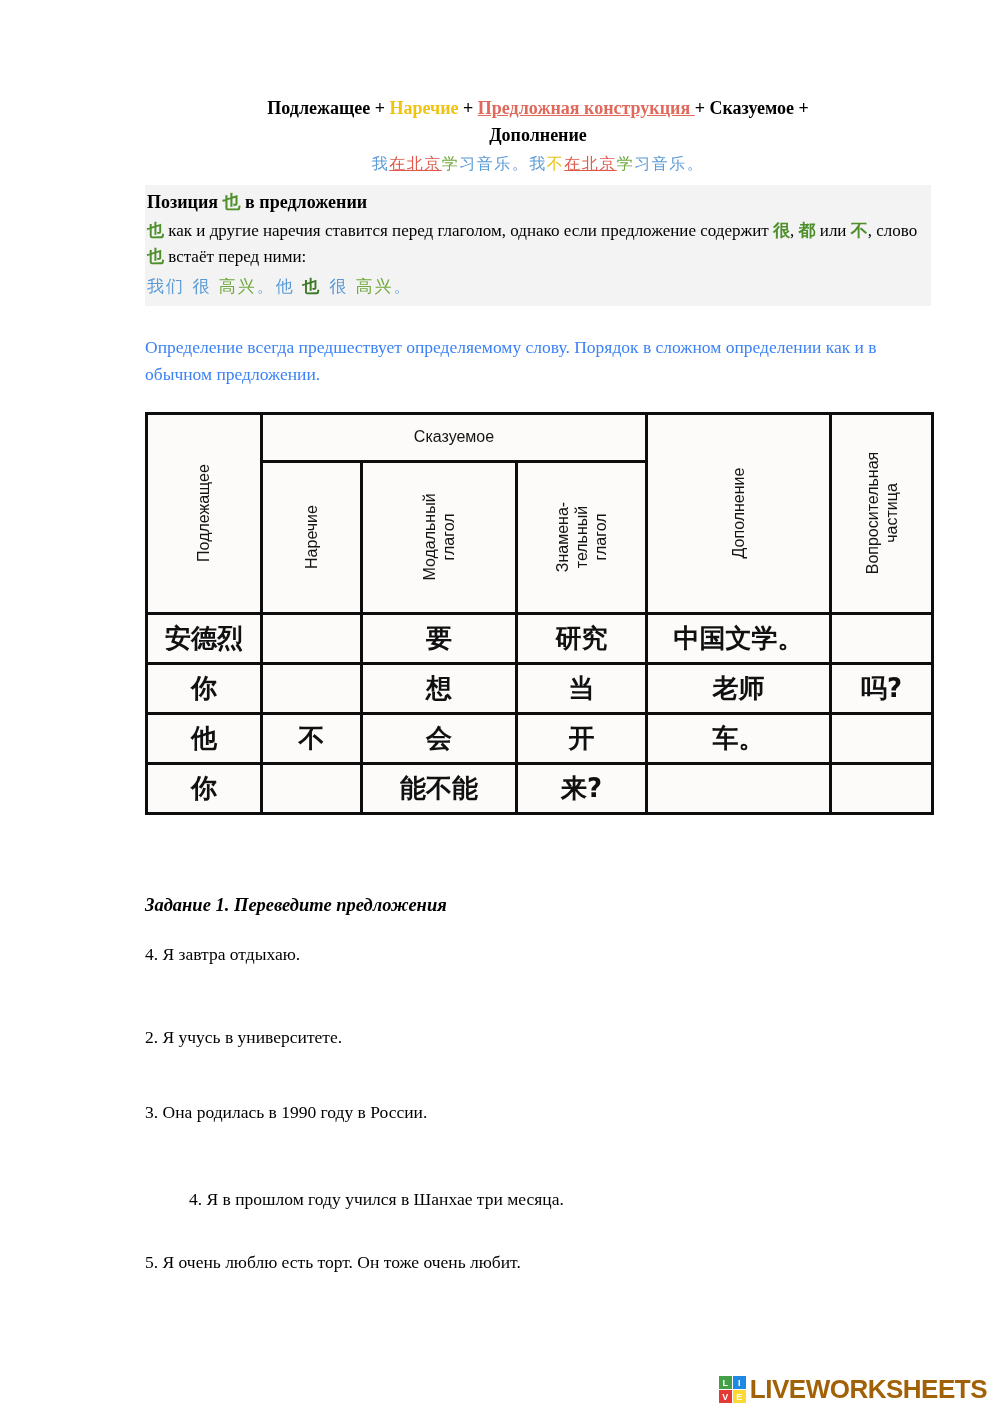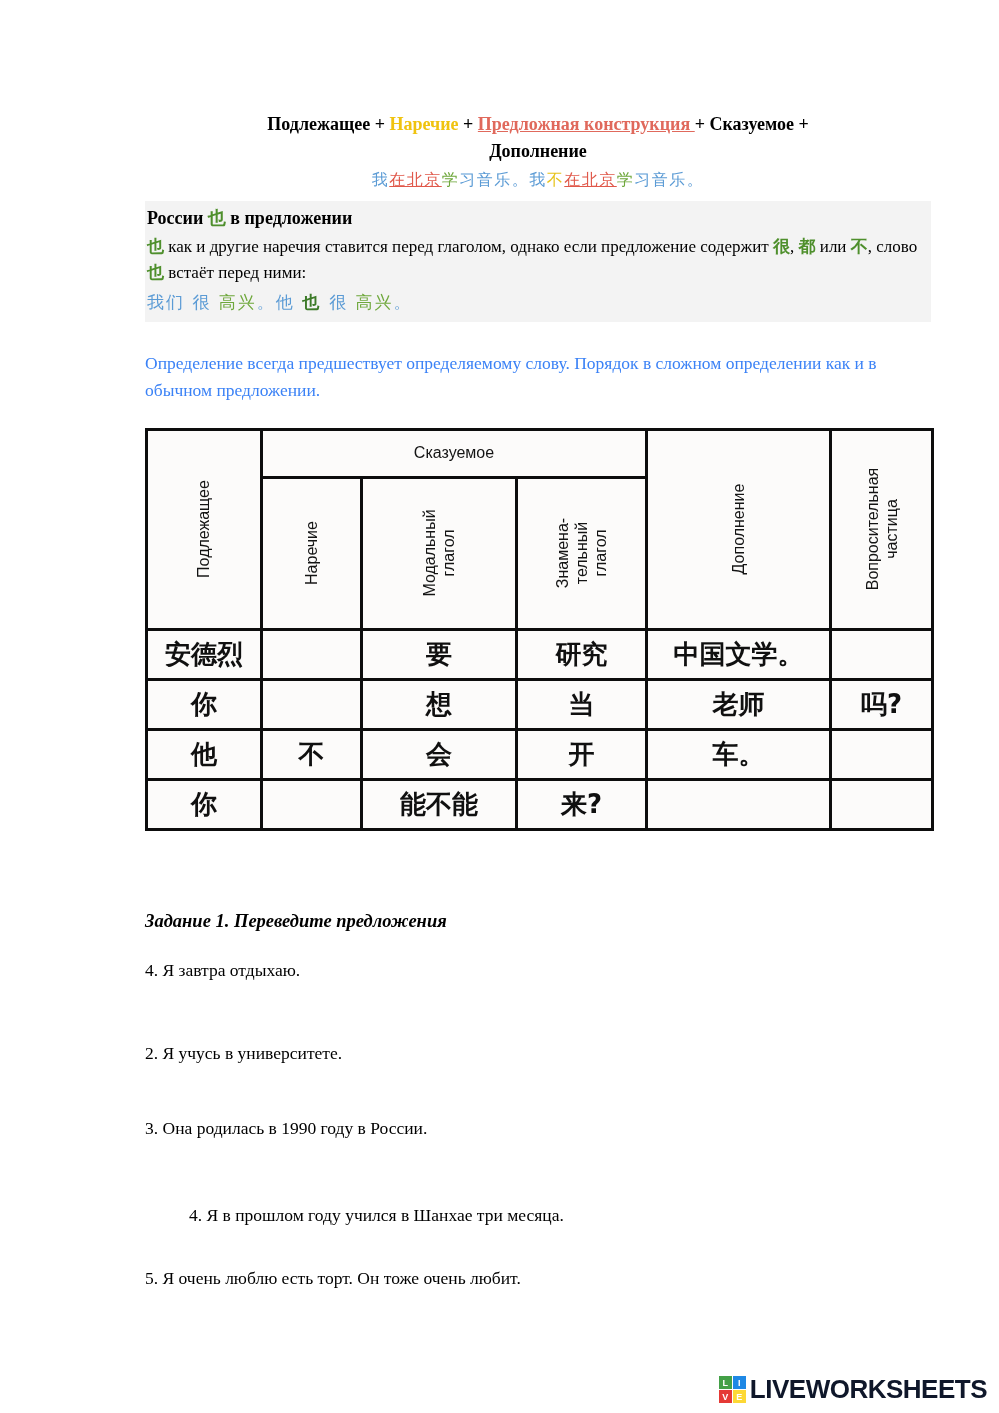--- a/index.html
+++ b/index.html
@@ -7,21 +7,21 @@
   .page {
     position:relative;
     width:999px; height:1413px;
     background:#ffffff;
     font-family:"Liberation Serif", serif;
     font-size:17px;
     color:#000;
     overflow:hidden;
   }
   .content {
-    position:absolute; left:145px; top:111px; width:786px;
+    position:absolute; left:145px; top:95px; width:786px;
   }
   .title { text-align:center; font-weight:bold; font-size:18px; line-height:1.5; }
   .cn-example { text-align:center; font-size:17px; letter-spacing:1.5px; margin-top:5px;
                 font-family:"DejaVu Sans", sans-serif; font-size:16px; }
   .info-block { margin-top:10px; background:#f3f3f3; padding:4px 6px 8px 2px; }
   .info-heading { font-weight:bold; font-size:18px; line-height:1.5; }
   .info-para { font-size:17px; line-height:1.55; margin-top:2px; }
   .info-cn { font-size:17px; letter-spacing:2px; margin-top:4px;
              font-family:"DejaVu Sans", sans-serif; }
   .blue-para { margin-top:28px; line-height:1.55; font-size:17.5px; }
@@ -65,21 +65,21 @@
   <div class="content">
 
     <div class="title">
       <div><span style="color: rgb(0, 0, 0); font-weight: bold;">Подлежащее + </span><span style="color: rgb(240, 195, 15); font-weight: bold;">Наречие</span><span style="color: rgb(0, 0, 0); font-weight: bold;"> + </span><span style="color: rgb(224, 105, 92); font-weight: bold; text-decoration: underline;"> Предложная конструкция </span><span style="color: rgb(0, 0, 0); font-weight: bold;"> + Сказуемое +</span></div>
       <div>Дополнение</div>
     </div>
 
     <div class="cn-example"><span style="color: rgb(91, 155, 213);">我</span><span style="color: rgb(224, 88, 74); text-decoration: underline;">在北京</span><span style="color: rgb(111, 168, 60);">学</span><span style="color: rgb(91, 155, 213);">习音乐。</span><span style="color: rgb(91, 155, 213);">我</span><span style="color: rgb(231, 195, 28);">不</span><span style="color: rgb(224, 88, 74); text-decoration: underline;">在北京</span><span style="color: rgb(111, 168, 60);">学</span><span style="color: rgb(91, 155, 213);">习音乐。</span></div>
 
     <div class="info-block">
-      <div class="info-heading"><span style="color: rgb(0, 0, 0); font-weight: bold;">России </span><span style="color: rgb(78, 143, 44); font-weight: bold;">也</span><span style="color: rgb(0, 0, 0); font-weight: bold;"> в предложении</span></div>
+      <div class="info-heading"><span style="color: rgb(0, 0, 0); font-weight: bold;">Позиция </span><span style="color: rgb(78, 143, 44); font-weight: bold;">也</span><span style="color: rgb(0, 0, 0); font-weight: bold;"> в предложении</span></div>
       <div class="info-para"><span style="color: rgb(78, 143, 44); font-weight: bold;">也</span><span style="color: rgb(0, 0, 0);"> как и другие наречия ставится перед глаголом, однако если предложение содержит </span><span style="color: rgb(78, 143, 44); font-weight: bold;">很</span><span style="color: rgb(0, 0, 0);">, </span><span style="color: rgb(78, 143, 44); font-weight: bold;">都</span><span style="color: rgb(0, 0, 0);"> или </span><span style="color: rgb(78, 143, 44); font-weight: bold;">不</span><span style="color: rgb(0, 0, 0);">, слово </span><span style="color: rgb(78, 143, 44); font-weight: bold;">也</span><span style="color: rgb(0, 0, 0);"> встаёт перед ними:</span></div>
       <div class="info-cn"><span style="color: rgb(91, 155, 213);">我们 </span><span style="color: rgb(91, 155, 213);">很 </span><span style="color: rgb(111, 168, 60);">高兴</span><span style="color: rgb(91, 155, 213);">。</span><span style="color: rgb(91, 155, 213);">他 </span><span style="color: rgb(60, 122, 40); font-weight: bold;">也 </span><span style="color: rgb(91, 155, 213);">很 </span><span style="color: rgb(111, 168, 60);">高兴</span><span style="color: rgb(91, 155, 213);">。</span></div>
     </div>
 
     <div class="blue-para" style="color: #3b82f6;">Определение всегда предшествует определяемому слову. Порядок в сложном определении как и в обычном предложении.</div>
 
     <table class="grammar-table">
       <colgroup>
         <col style="width:115px">
           <col style="width:100px">
@@ -163,15 +163,15 @@
 
   </div>
 
   <div class="footer">
     <div class="logo-grid">
       <span class="logo-sq" style="background: rgb(67, 160, 71);">L</span>
       <span class="logo-sq" style="background: rgb(30, 136, 229);">I</span>
       <span class="logo-sq" style="background: rgb(229, 57, 53);">V</span>
       <span class="logo-sq" style="background: rgb(253, 216, 53);">E</span>
     </div>
-    <span class="brand" style="color: #0f172a; text-align: center;">LIVEWORKSHEETS</span>
+    <span class="brand" style="color: #a16207; text-align: center;">LIVEWORKSHEETS</span>
   </div>
 </div>
 
 </body></html>

